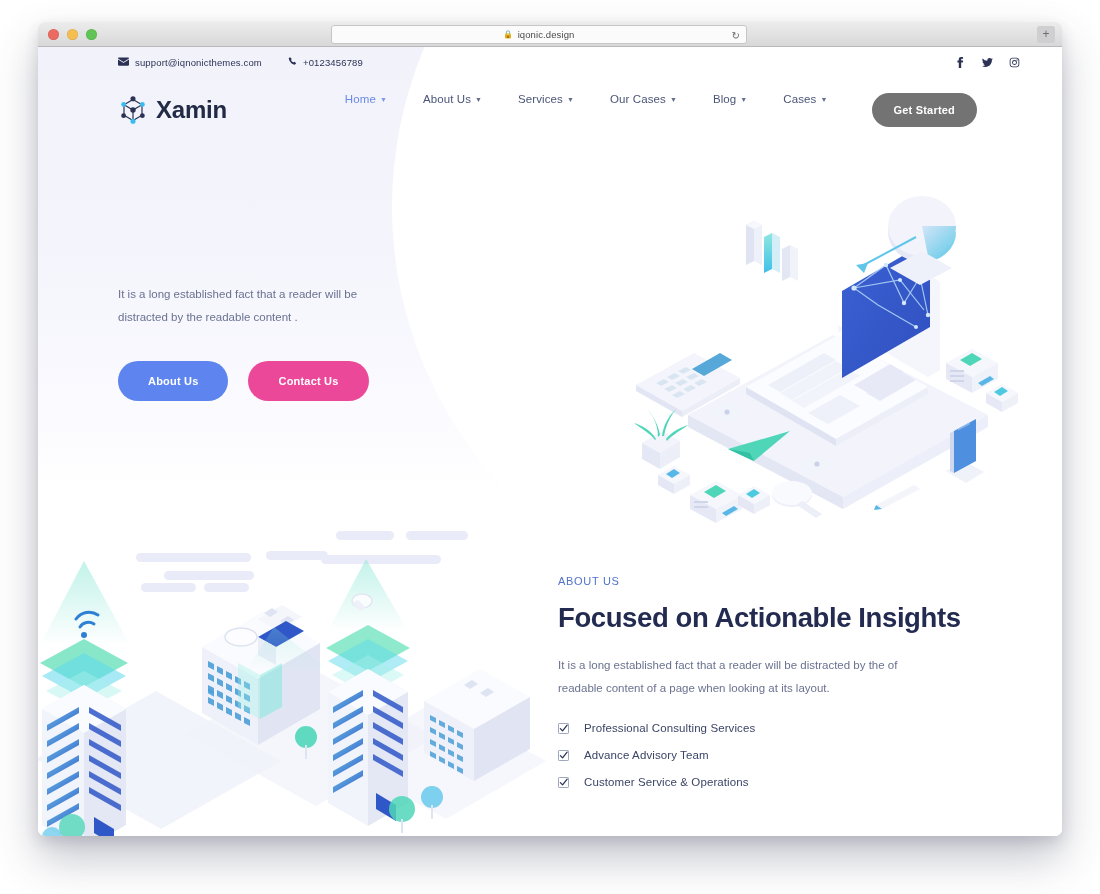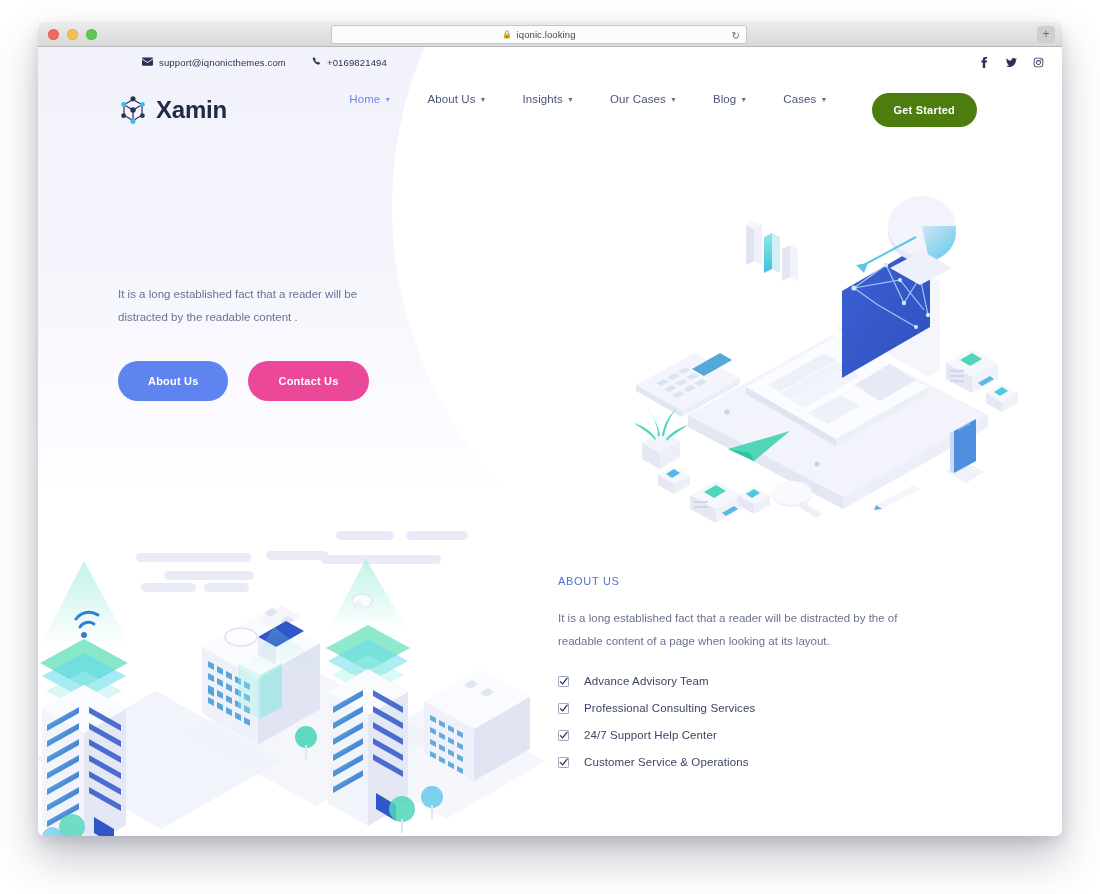--- a/index.html
+++ b/index.html
@@ -125,21 +125,20 @@
 
   
   .topbar {
     position: absolute;
     left: 0; top: 0;
     width: 1024px;
     height: 30px;
     display: flex;
     align-items: center;
     padding: 0 42px 0 80px;
-    margin-left: 24px;
   }
   .topbar-left { display: flex; align-items: center; gap: 26px; }
   .contact-item {
     display: flex;
     align-items: center;
     gap: 6px;
     font-size: 9.5px;
     color: #2b3254;
     letter-spacing: .15px;
   }
@@ -192,21 +191,21 @@
     color: #4a5578;
     padding: 0 18px;
     letter-spacing: .1px;
     white-space: nowrap;
   }
   .nav-link.active { color: #6b89e8; }
   .caret { font-size: 7px; opacity: .85; position: relative; top: 1px; }
 
   .get-started {
     margin-left: 26px;
-    background: #4d7c0f;
+    background: #737373;
     color: #fff;
     font-size: 11px;
     font-weight: 700;
     padding: 11px 22px;
     border-radius: 20px;
     letter-spacing: .2px;
     white-space: nowrap;
   }
 
   
@@ -324,21 +323,21 @@
     <div class="titlebar">
       <div class="traffic">
         <span class="dot red"></span>
         <span class="dot yellow"></span>
         <span class="dot green"></span>
       </div>
 
       <div class="addressbar">
         <span class="url-inner">
           <span class="lock-glyph">🔒</span>
-          <span>iqonic.looking</span>
+          <span>iqonic.design</span>
         </span>
         <span class="reload-btn">↻</span>
       </div>
 
       <div class="newtab-btn">+</div>
     </div>
 
     <div class="viewport">
 
       <div class="hero-bg">
@@ -356,21 +355,21 @@
             </span>
             <span>support@iqnonicthemes.com</span>
           </a>
 
           <a class="contact-item">
             <span class="ci-ico">
               <svg viewBox="0 0 16 16" width="9" height="9" fill="#2b3254">
                   <path d="M3.2 1.1a1.2 1.2 0 0 1 1.7.2l1.3 1.7a1.2 1.2 0 0 1-.1 1.6l-.8.8a9.4 9.4 0 0 0 4.3 4.3l.8-.8a1.2 1.2 0 0 1 1.6-.1l1.7 1.3a1.2 1.2 0 0 1 .2 1.7l-1 1.2c-.5.6-1.3.8-2 .6C7.4 13.3 2.7 8.6 1.4 3.3c-.2-.7 0-1.5.6-2l1.2-.2z"></path>
                 </svg>
             </span>
-            <span>+0169821494</span>
+            <span>+0123456789</span>
           </a>
 
         </div>
 
         <div class="topbar-right">
           <a class="social-ico">
             <svg viewBox="0 0 320 512">
                 <path d="M80 160H16v96h64v256h112V256h79l8-96h-87V120c0-24 5-34 28-34h59V0h-76C89 0 80 62 80 120v40z"></path>
               </svg>
           </a>
@@ -412,21 +411,21 @@
         <nav class="nav-links">
           <a class="nav-link active">
             <span>Home</span>
             <span class="caret">▼</span>
           </a>
           <a class="nav-link">
             <span>About Us</span>
             <span class="caret">▼</span>
           </a>
           <a class="nav-link">
-            <span>Insights</span>
+            <span>Services</span>
             <span class="caret">▼</span>
           </a>
           <a class="nav-link">
             <span>Our Cases</span>
             <span class="caret">▼</span>
           </a>
           <a class="nav-link">
             <span>Blog</span>
             <span class="caret">▼</span>
           </a>
@@ -836,57 +835,49 @@
             <circle cx="396" cy="288" r="11" fill="#5fc6ea" opacity=".8"></circle>
             <rect x="395" y="296" width="2" height="14" fill="#dfe4f2"></rect>
             <circle cx="36" cy="318" r="13" fill="#4fd6b8" opacity=".8"></circle>
             <circle cx="16" cy="328" r="10" fill="#5fc6ea" opacity=".7"></circle>
           </g>
         </svg>
       </div>
 
       <div class="about-text">
         <div class="about-eyebrow">ABOUT US</div>
+        <h2 class="about-title">Focused on Actionable Insights</h2>
         <p class="about-para">It is a long established fact that a reader will be distracted by the of readable content of a page when looking at its layout.</p>
 
         <ul class="about-list">
+          <li>
+            <span class="chk">
+              <svg viewBox="0 0 14 14">
+                  <rect x="0.6" y="0.6" width="12.8" height="12.8" rx="1" fill="none" stroke="#8d97b3" stroke-width="1.1"></rect>
+                  <path d="M3 7.2 L5.8 10 L11.6 2.6" fill="none" stroke="#2b3254" stroke-width="1.6" stroke-linecap="round" stroke-linejoin="round"></path>
+                </svg>
+            </span>
+            <span>Professional Consulting Services</span>
+          </li>
           <li>
             <span class="chk">
               <svg viewBox="0 0 14 14">
                   <rect x="0.6" y="0.6" width="12.8" height="12.8" rx="1" fill="none" stroke="#8d97b3" stroke-width="1.1"></rect>
                   <path d="M3 7.2 L5.8 10 L11.6 2.6" fill="none" stroke="#2b3254" stroke-width="1.6" stroke-linecap="round" stroke-linejoin="round"></path>
                 </svg>
             </span>
             <span>Advance Advisory Team</span>
           </li>
           <li>
             <span class="chk">
               <svg viewBox="0 0 14 14">
                   <rect x="0.6" y="0.6" width="12.8" height="12.8" rx="1" fill="none" stroke="#8d97b3" stroke-width="1.1"></rect>
                   <path d="M3 7.2 L5.8 10 L11.6 2.6" fill="none" stroke="#2b3254" stroke-width="1.6" stroke-linecap="round" stroke-linejoin="round"></path>
                 </svg>
             </span>
-            <span>Professional Consulting Services</span>
-          </li>
-          <li>
-            <span class="chk">
-              <svg viewBox="0 0 14 14">
-                  <rect x="0.6" y="0.6" width="12.8" height="12.8" rx="1" fill="none" stroke="#8d97b3" stroke-width="1.1"></rect>
-                  <path d="M3 7.2 L5.8 10 L11.6 2.6" fill="none" stroke="#2b3254" stroke-width="1.6" stroke-linecap="round" stroke-linejoin="round"></path>
-                </svg>
-            </span>
-            <span>24/7 Support Help Center</span>
-          </li>
-          <li>
-            <span class="chk">
-              <svg viewBox="0 0 14 14">
-                  <rect x="0.6" y="0.6" width="12.8" height="12.8" rx="1" fill="none" stroke="#8d97b3" stroke-width="1.1"></rect>
-                  <path d="M3 7.2 L5.8 10 L11.6 2.6" fill="none" stroke="#2b3254" stroke-width="1.6" stroke-linecap="round" stroke-linejoin="round"></path>
-                </svg>
-            </span>
             <span>Customer Service &amp; Operations</span>
           </li>
         </ul>
       </div>
 
     </div>
   </div>
 </div>
 
 </body></html>

